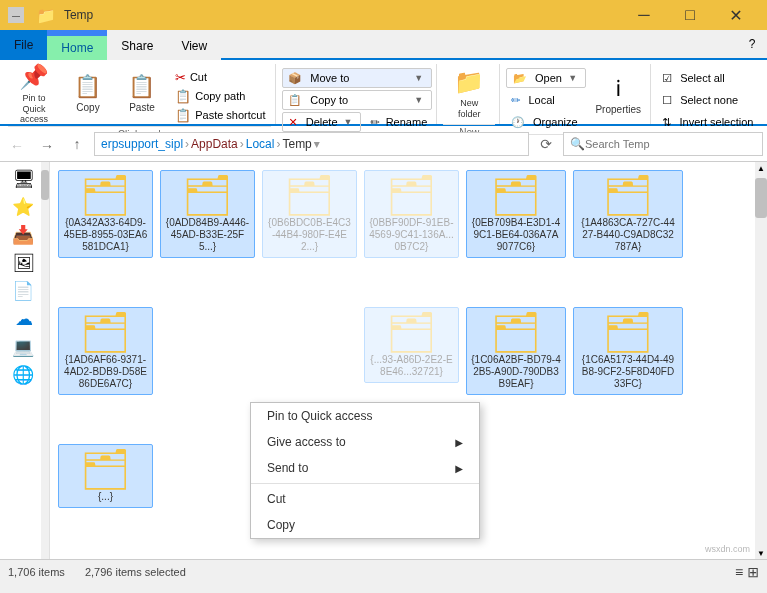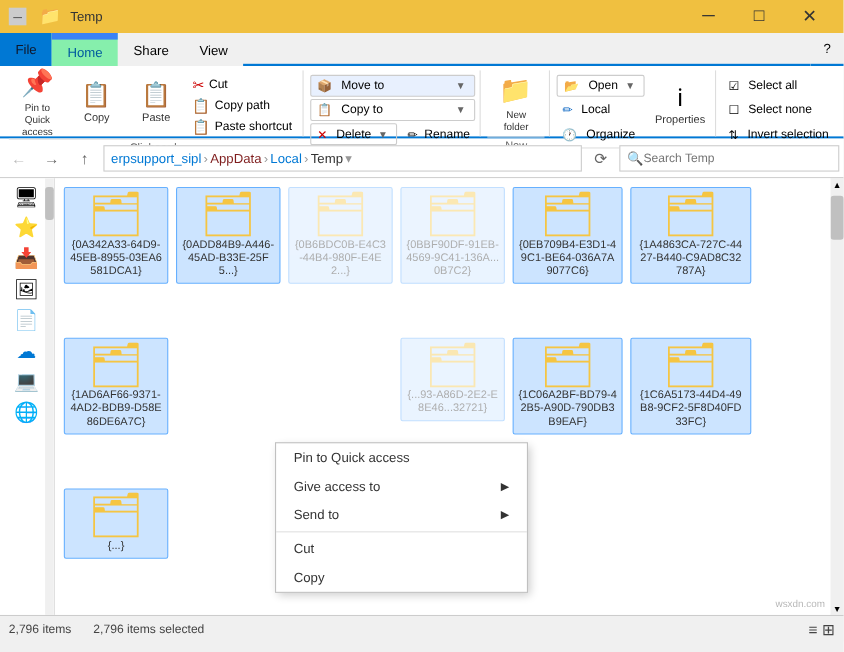--- a/index.html
+++ b/index.html
@@ -337,19 +337,19 @@
 
   <div class="right-scrollbar">
     <div style="width:12px; height:12px; display:flex; align-items:center; justify-content:center; cursor:pointer; font-size:8px;">▲</div>
     <div style="width:12px; height:40px; background:#c0c0c0; border-radius:3px; margin-top:4px;"></div>
     <div style="flex:1;"></div>
     <div style="width:12px; height:12px; display:flex; align-items:center; justify-content:center; cursor:pointer; font-size:8px;">▼</div>
   </div>
 </div>
 
 <div class="status-bar">
-  <span>2,796 items</span>
+  <span>1,706 items</span>
   <span>2,796 items selected</span>
   <div style="margin-left:auto; display:flex; gap:4px;">
     <span style="cursor:pointer; font-size:14px;">≡</span>
     <span style="cursor:pointer; font-size:14px;">⊞</span>
   </div>
 </div>
 
 </body></html>

